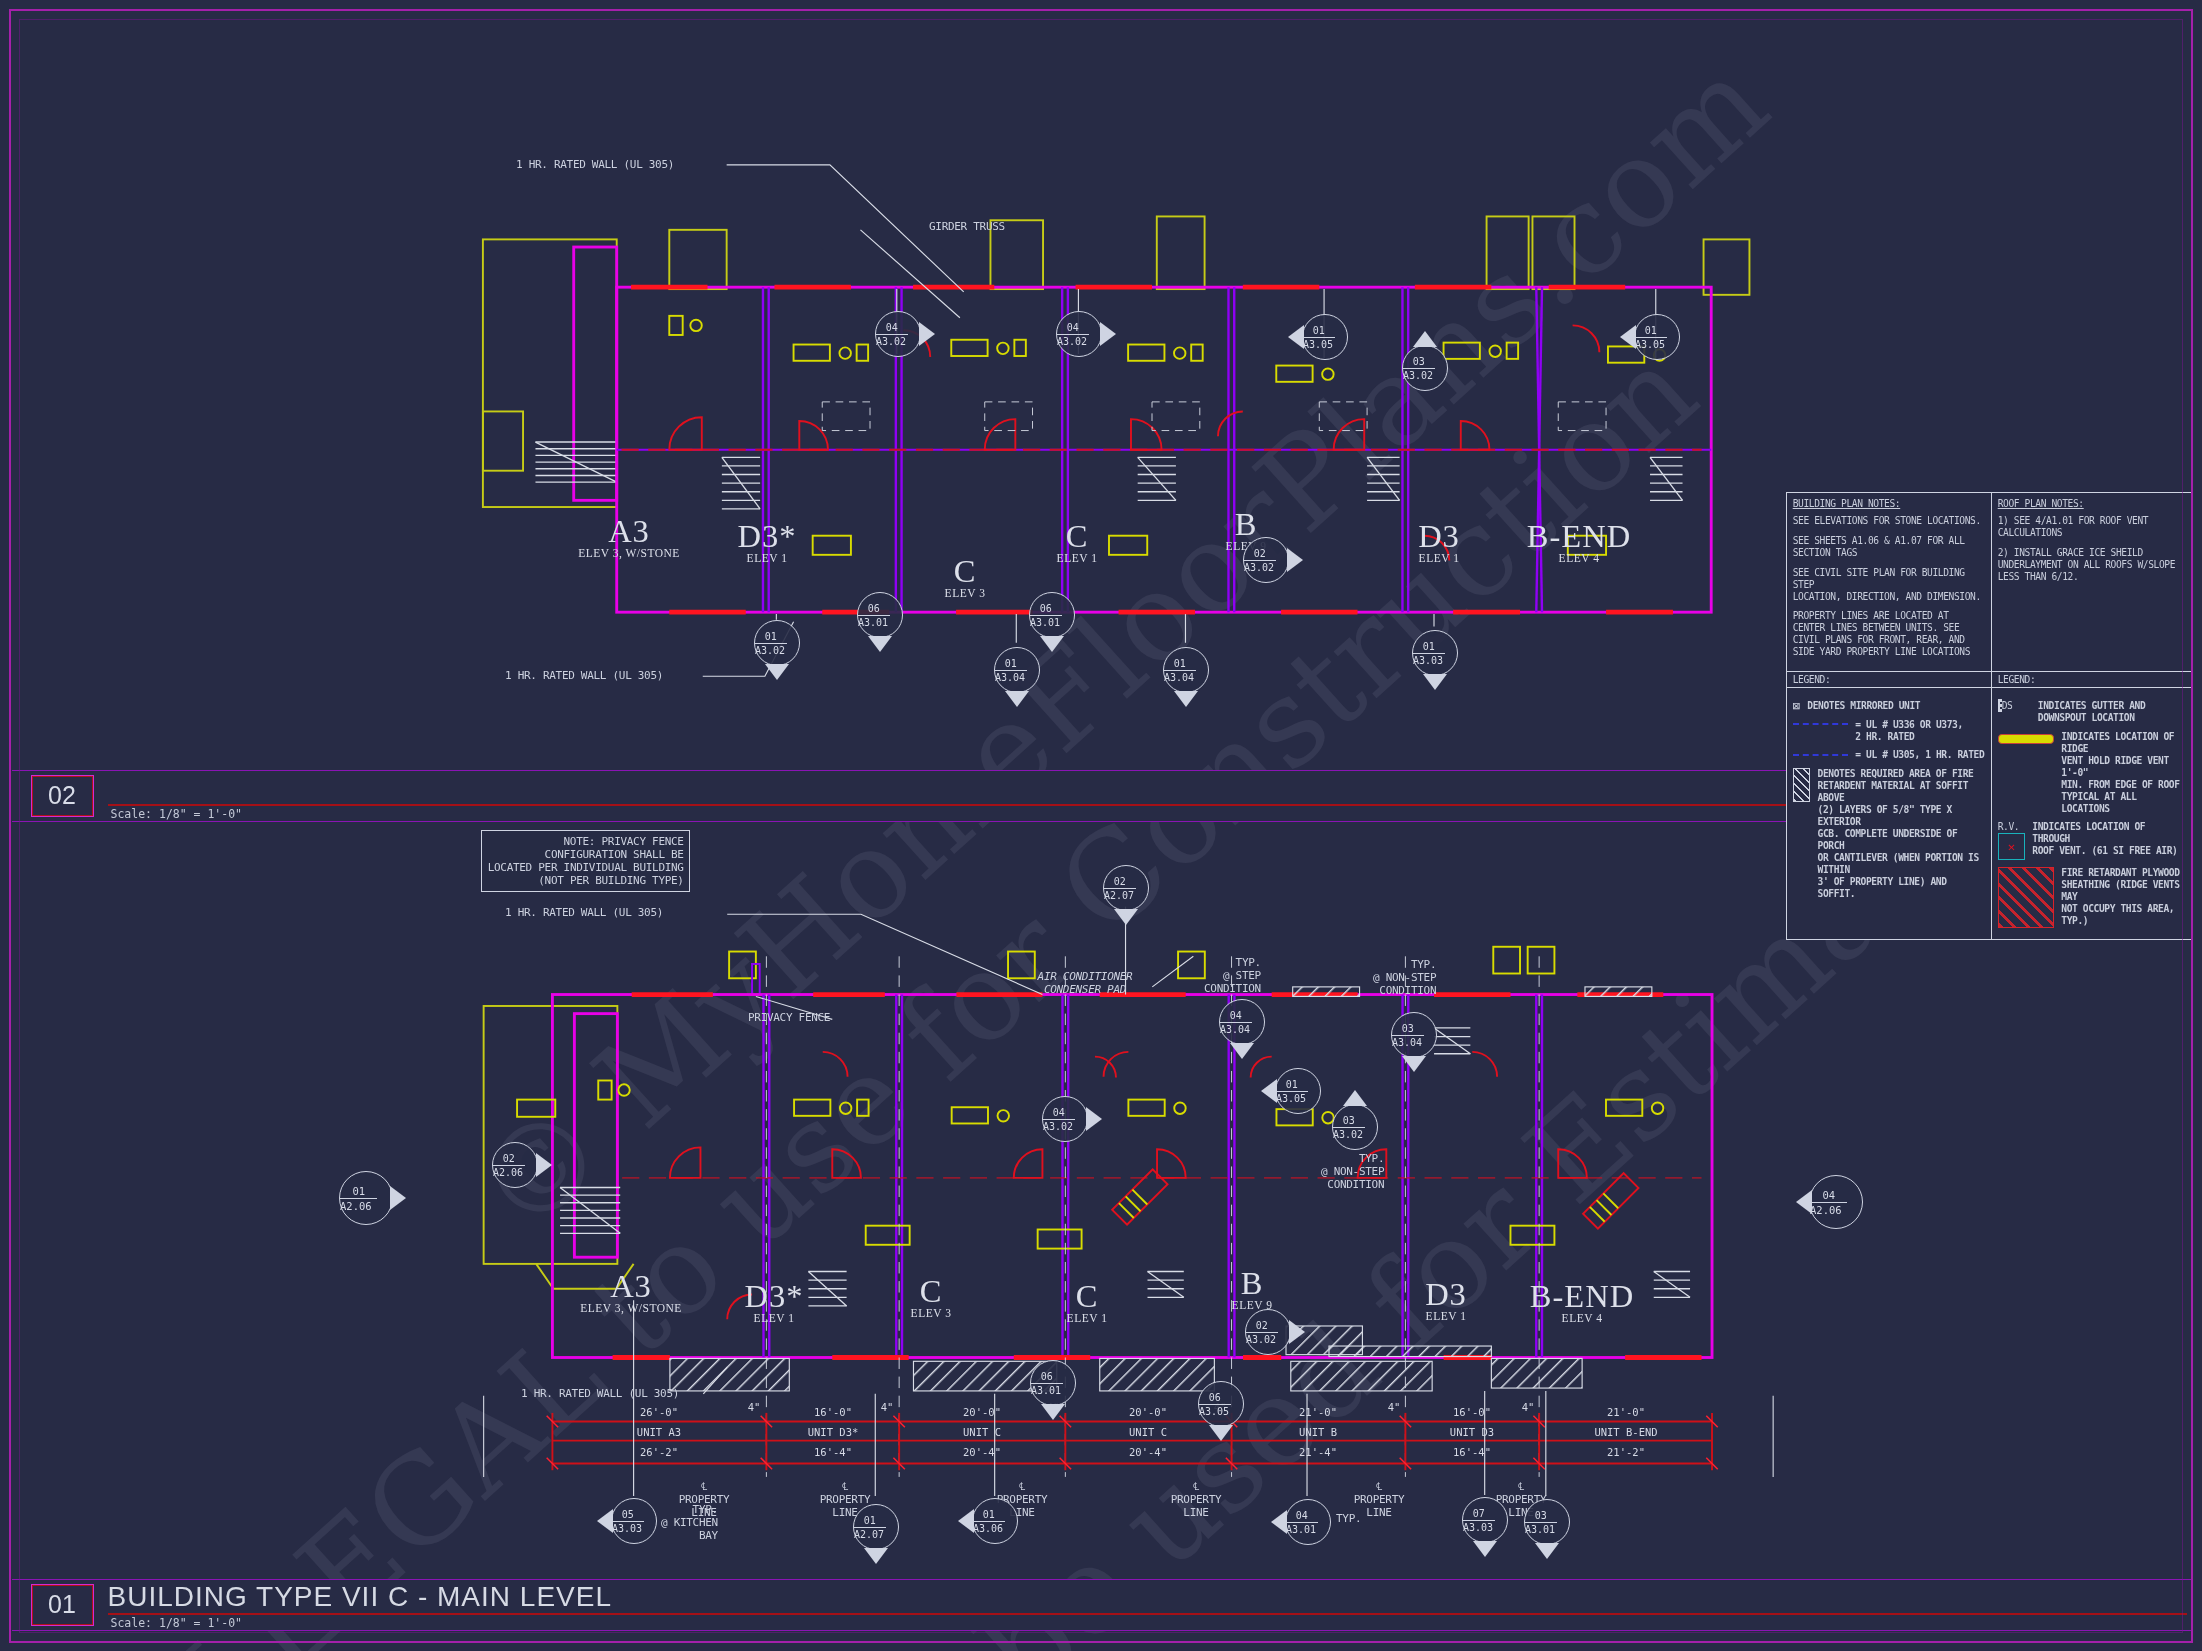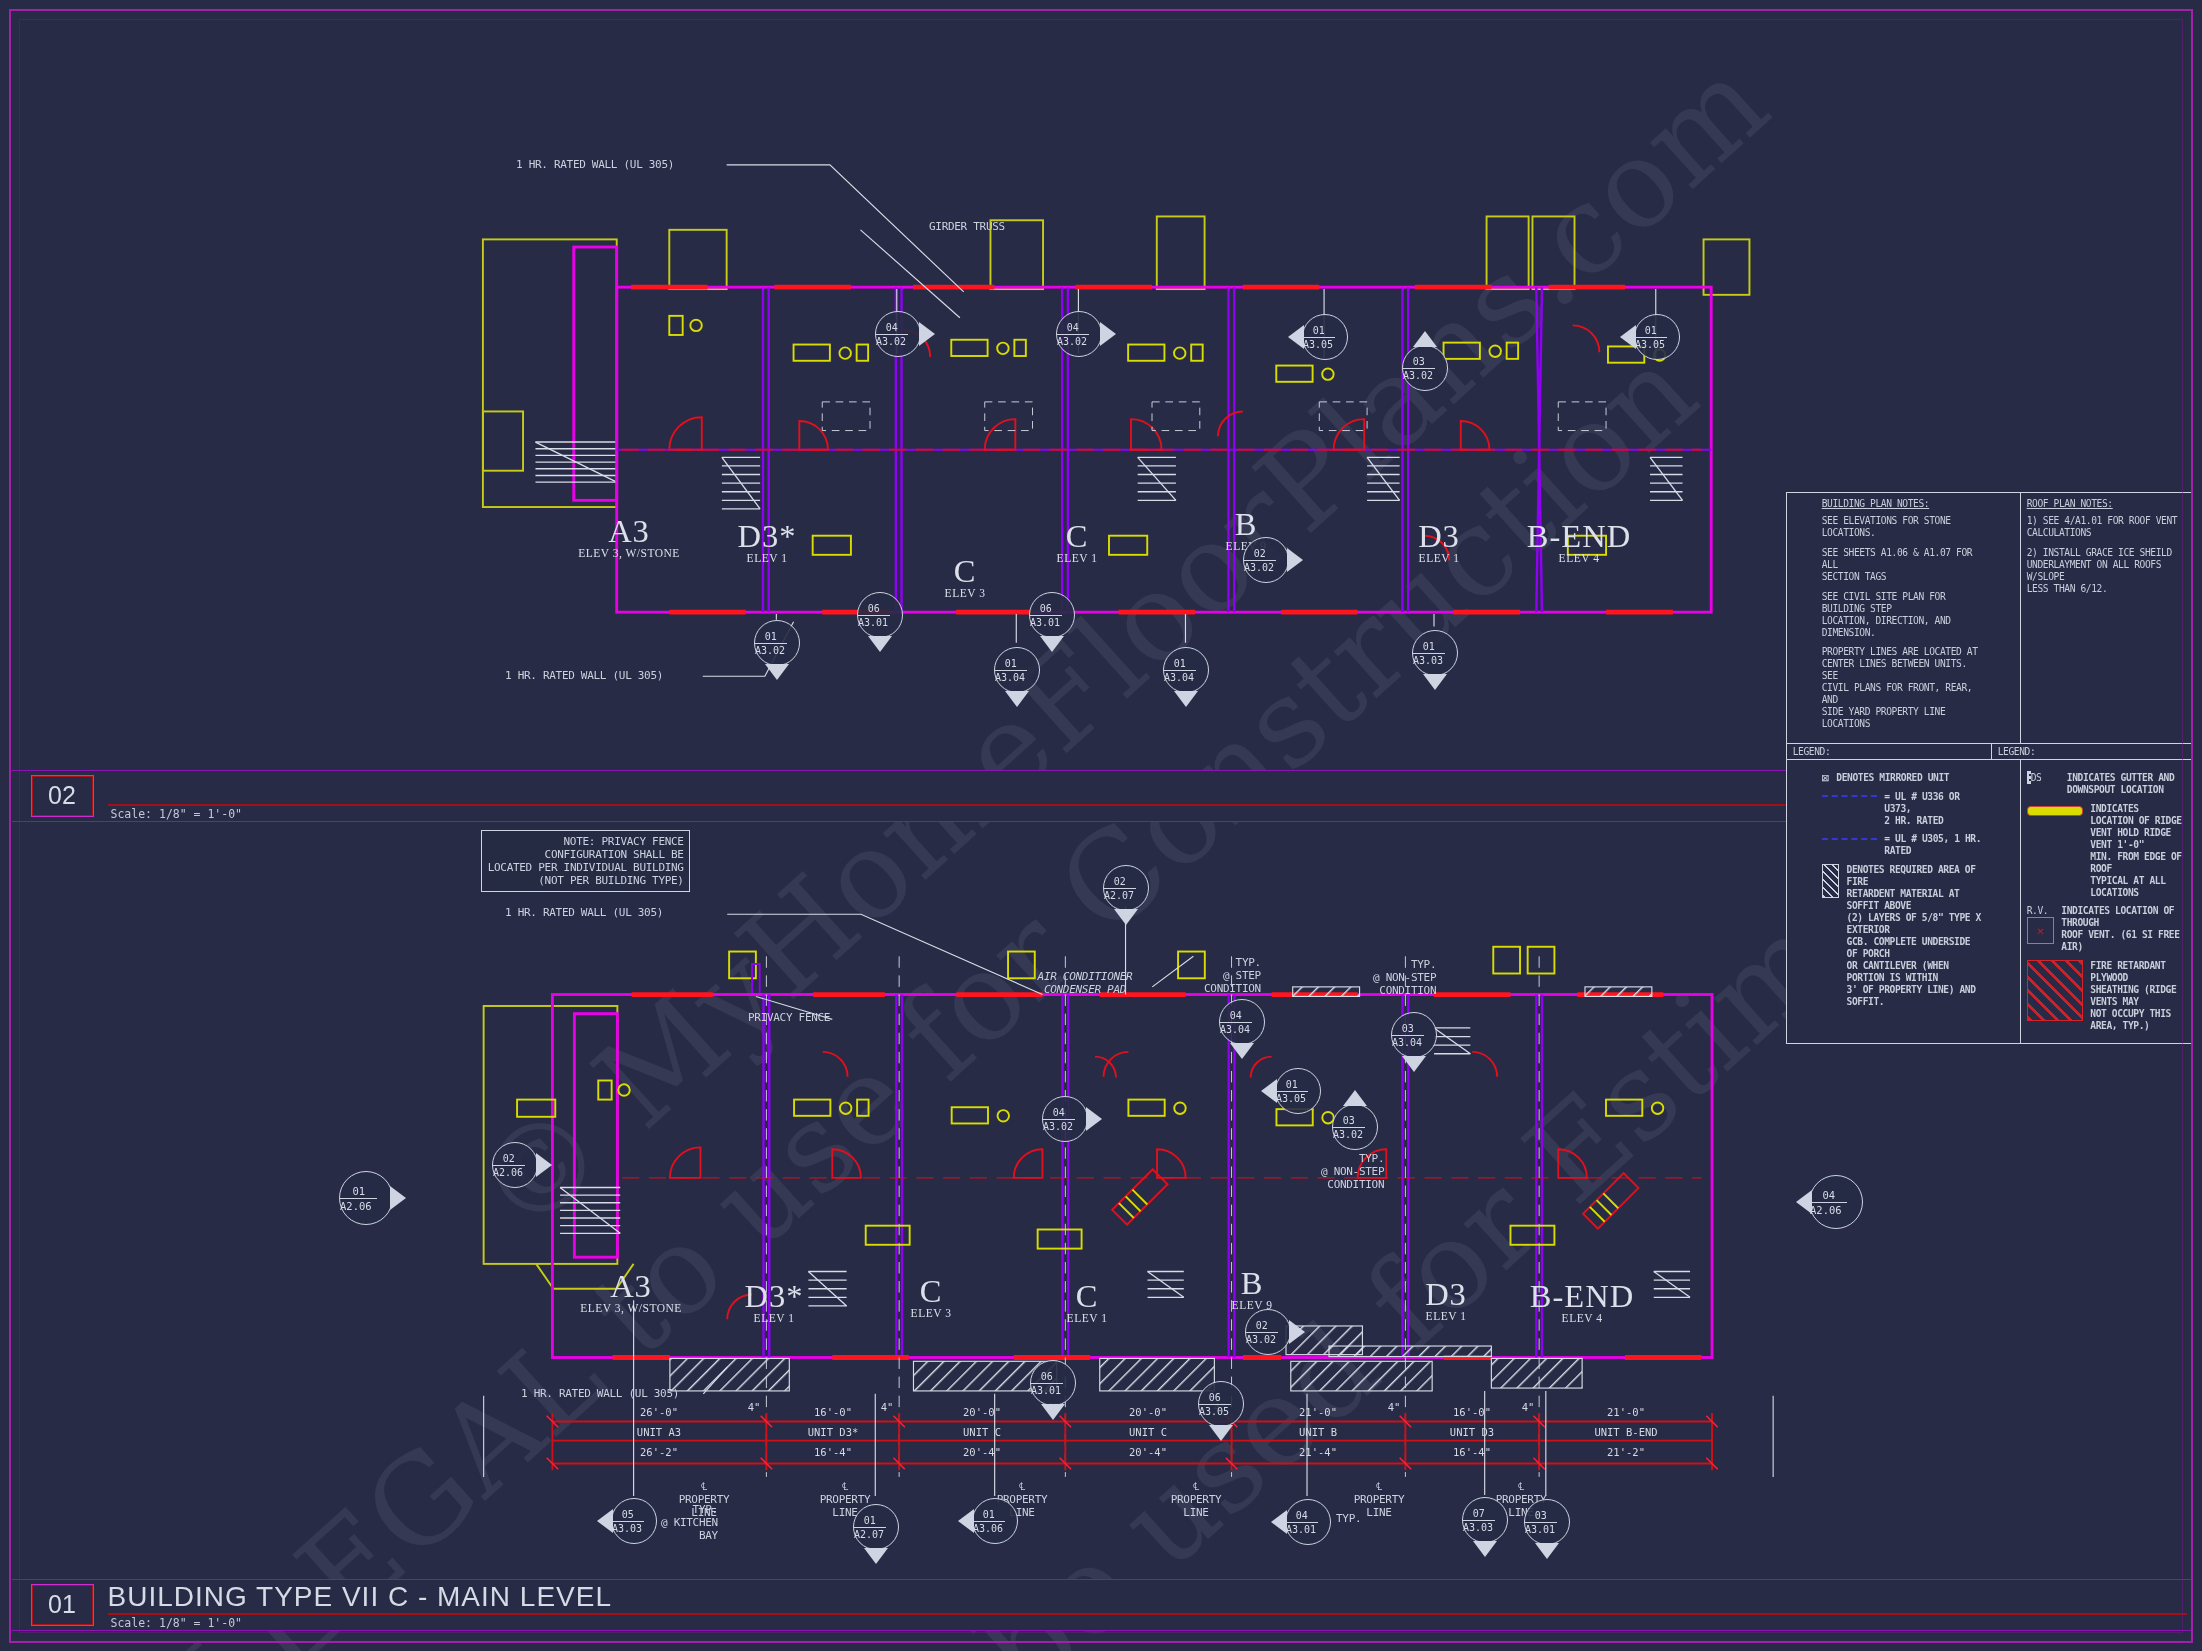--- a/index.html
+++ b/index.html
@@ -49,21 +49,21 @@
         font:25px "Liberation Sans",sans-serif;color:#d8dce8;}
   .tbar .ttl{position:absolute;left:96px;top:1px;font:28px "Liberation Sans",sans-serif;
         letter-spacing:1px;color:#d6dae4;white-space:nowrap;}
   .tbar .rline{position:absolute;left:96px;right:3.8px;top:33px;height:1.9px;background:#a51016;}
   .tbar .scl{position:absolute;left:99px;top:36px;font:11.5px "DejaVu Sans Mono",monospace;color:#c3c8d6;}
 
   
   .panel{position:absolute;left:1786px;top:492px;width:405px;border:1px solid #cfd4e2;z-index:8;
          background:#272b45;font:9.6px/12px "DejaVu Sans Mono",monospace;letter-spacing:-0.4px;color:#c9cedc;}
   .pgrid{display:grid;grid-template-columns:204px 201px;}
-  .pcol{padding:4.8px 5.7px;margin-left:29px;}
+  .pcol{padding:4.8px 5.7px;}
   .pcol.rt{border-left:1px solid #cfd4e2;}
   .phead{text-decoration:underline;margin-bottom:5.7px;}
   .ppar{margin-bottom:7.6px;white-space:pre-line;}
   .lghead{border-top:1px solid #cfd4e2;border-bottom:1px solid #cfd4e2;padding:1.9px 5.7px;}
   .lgrow{display:flex;gap:7.6px;margin:6.7px 0;align-items:flex-start;}
   .lgic{flex:0 0 auto;}
   .sw-ul{width:55px;height:0;border-top:2.9px dashed #3038d8;margin-top:4.8px;}
   .sw-hatch{width:15.3px;height:32.5px;border:1px solid #cfd4e2;
             background:repeating-linear-gradient(45deg,#cfd4e2 0 1.9px,transparent 1.9px 5.7px);}
   .sw-ridge{width:54px;height:8.6px;border:1.9px solid #c8403a;background:#d8dc00;border-radius:3.8px;margin-top:2.9px;}

